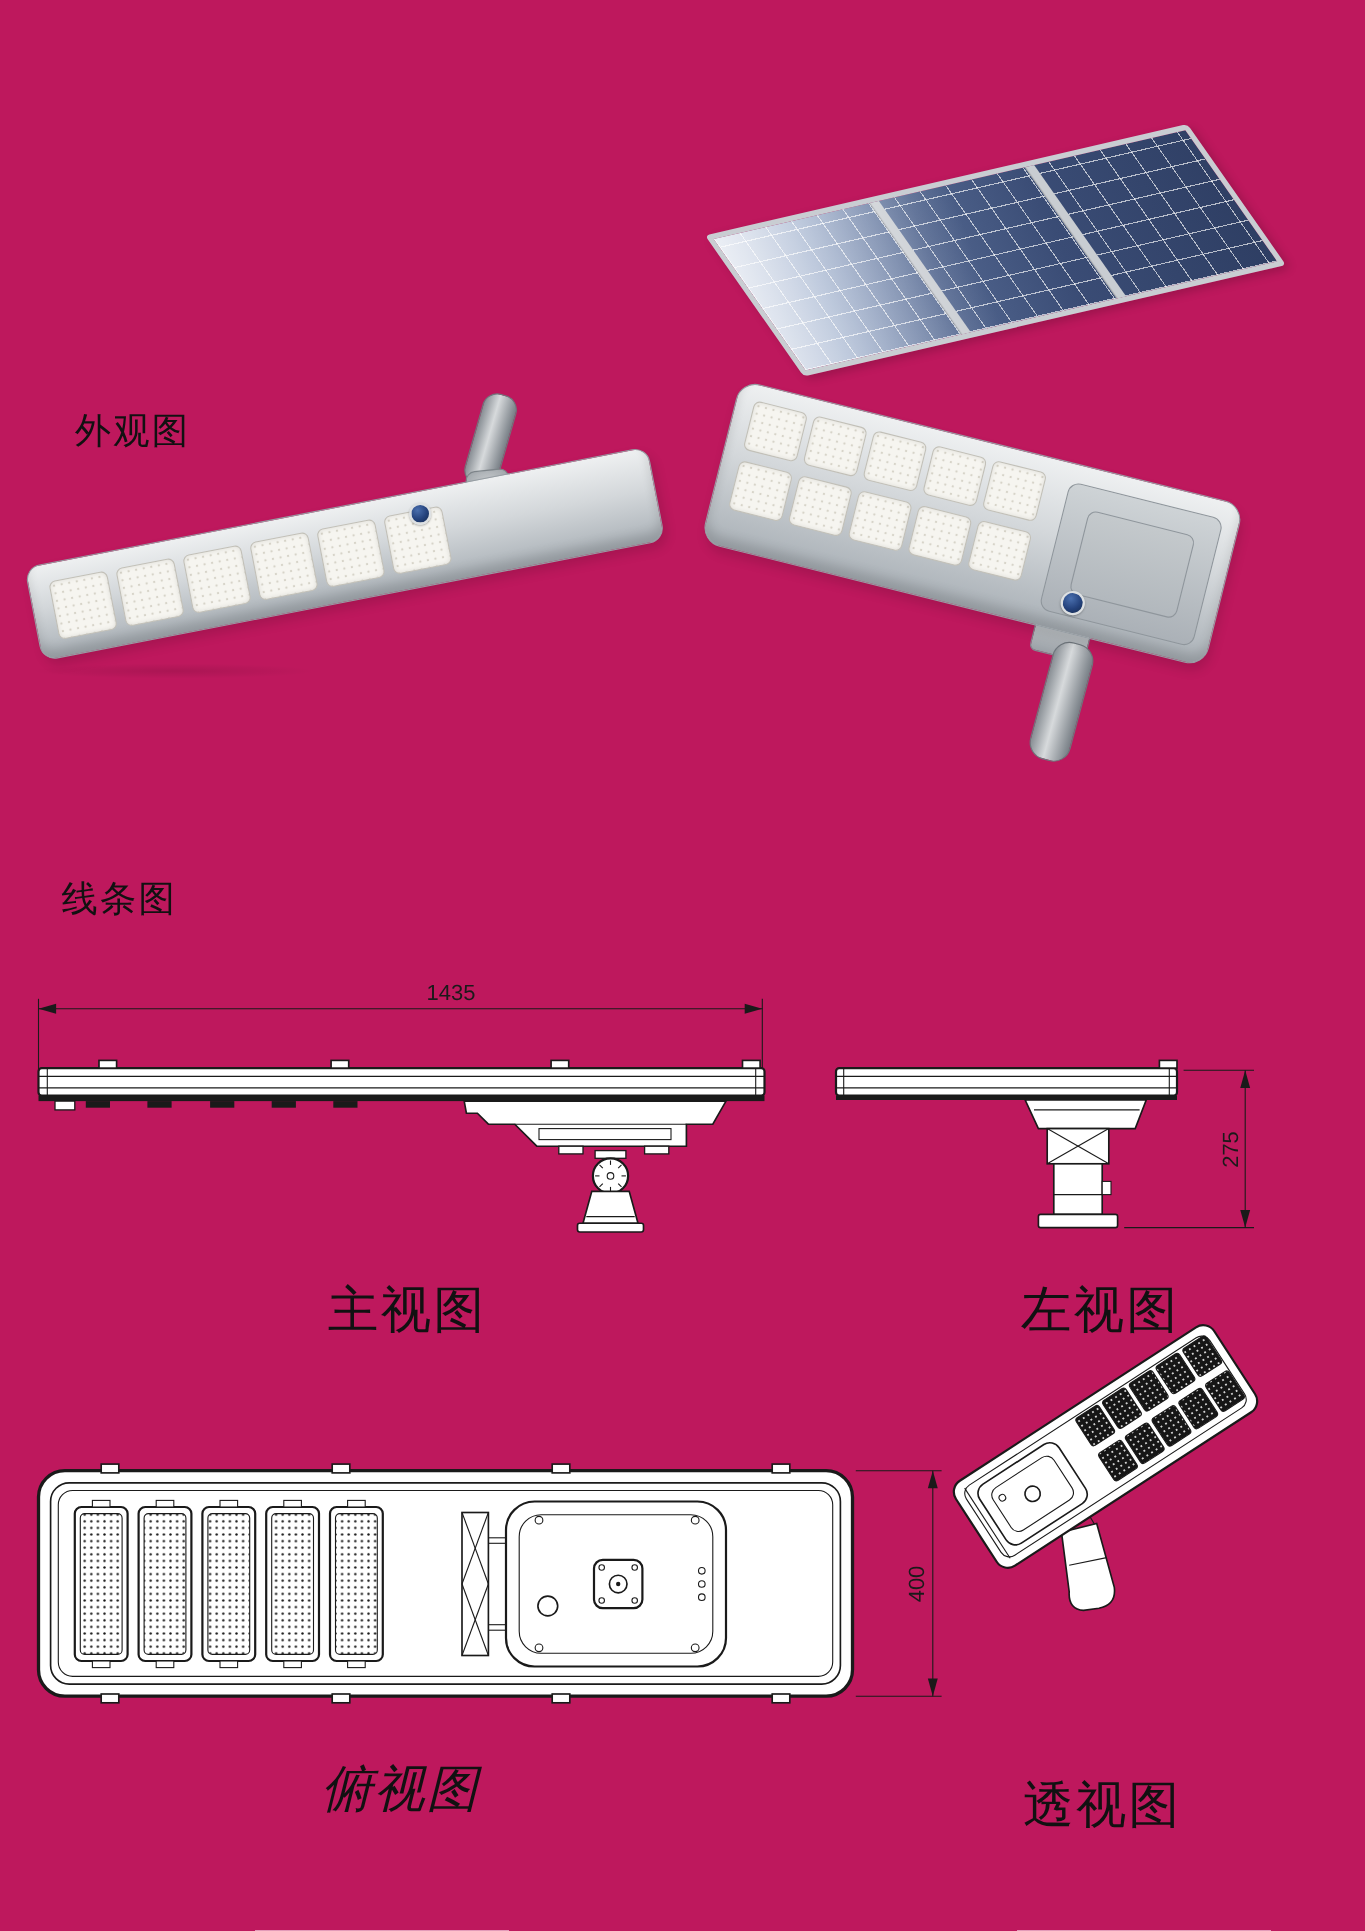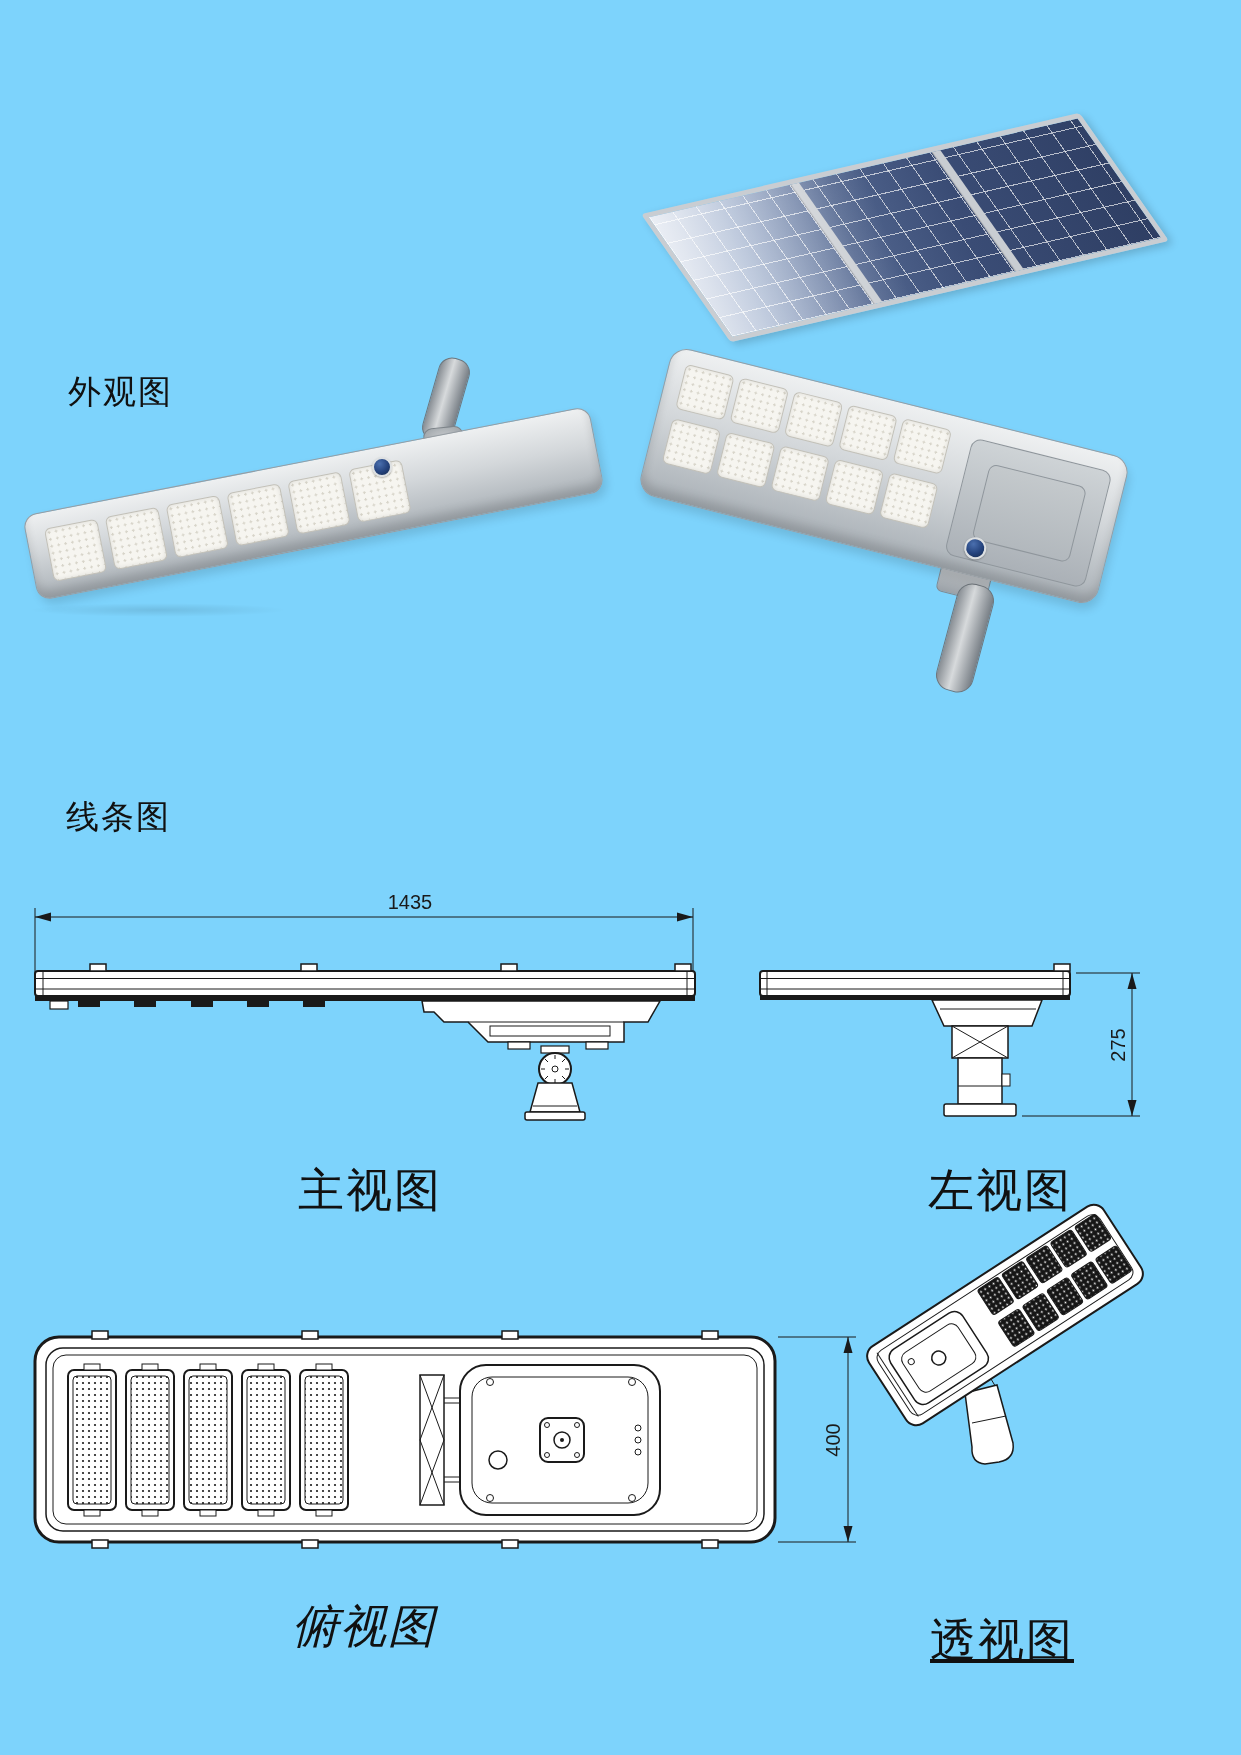--- a/index.html
+++ b/index.html
@@ -1,16 +1,16 @@
 <!DOCTYPE html>
 <html><head>
 <meta charset="utf-8">
 <style>
   html,body{margin:0;padding:0;background:#fff;}
-  #page{position:relative;width:1241px;height:1755px;background:#7dd3fc;overflow:hidden;
+  #page{position:relative;width:1241px;height:1755px;background:#be185d;overflow:hidden;
         font-family:"Liberation Sans","DejaVu Sans",sans-serif;}
   .abs{position:absolute;}
   .cn-label{font-size:33px;color:#111;letter-spacing:2px;white-space:nowrap;}
   .view-label{font-size:46px;color:#111;letter-spacing:2px;white-space:nowrap;}
 
   
   svg.ld{position:absolute;overflow:visible;}
   svg.ld line, svg.ld polyline{stroke:#1a1a1a;}
   svg.ld text{fill:#1a1a1a;font-family:"Liberation Sans","DejaVu Sans",sans-serif;font-size:20px;}
 
@@ -95,21 +95,21 @@
       <div class="led-module" style="left:184px;top:70px;width:48px;height:44px;"></div>
       <div class="led-module" style="left:240px;top:70px;width:48px;height:44px;"></div>
 
       <div class="abs" style="left:312px;top:16px;width:142px;height:118px;border-radius:10px;background:linear-gradient(180deg,#ced3d6,#abb1b7);border:1px solid #8f969c;">
         <div class="abs" style="left:22px;top:20px;width:98px;height:76px;border-radius:8px;background:linear-gradient(180deg,#c4c9cc,#b2b8bd);border:1px solid #8f969c;"></div>
       </div>
       <div class="abs sensor-dome" style="left:330px;top:112px;width:18px;height:18px;"></div>
     </div>
   </div>
 
-  <div class="abs cn-label" style="left:66px;top:795px;">线条图</div>
+  <div class="abs cn-label" style="left:56px;top:795px;">线条图</div>
 
   <svg class="ld" style="left:20px;top:878px;" width="700" height="256" viewBox="0 0 700 256">
     <g stroke="#1a1a1a" stroke-width="1" fill="none">
       <line x1="15" y1="30" x2="15" y2="96"></line>
       <line x1="673" y1="30" x2="673" y2="96"></line>
       <line x1="15" y1="39" x2="673" y2="39"></line>
       <polygon points="15,39 31,34.5 31,43.5" fill="#1a1a1a" stroke="none"></polygon>
       <polygon points="673,39 657,34.5 657,43.5" fill="#1a1a1a" stroke="none"></polygon>
     </g>
     <text x="390" y="31" text-anchor="middle">1435</text>
@@ -315,15 +315,15 @@
       <g>
         <rect x="-122" y="-32" width="86" height="64" rx="10" stroke-width="1.5"></rect>
         <rect x="-112" y="-23" width="66" height="46" rx="8" stroke-width="1"></rect>
         <circle cx="-79" cy="0" r="7" stroke-width="1.5"></circle>
         <circle cx="-104" cy="-12" r="3" stroke-width="1"></circle>
       </g>
     </g>
   </svg>
 
   <div class="abs view-label" style="left:292px;top:1596px;font-style:italic;">俯视图</div>
-  <div class="abs view-label" style="left:930px;top:1610px;text-decoration:underline;">透视图</div>
+  <div class="abs view-label" style="left:930px;top:1610px;">透视图</div>
 
 </div>
 
 </body></html>

